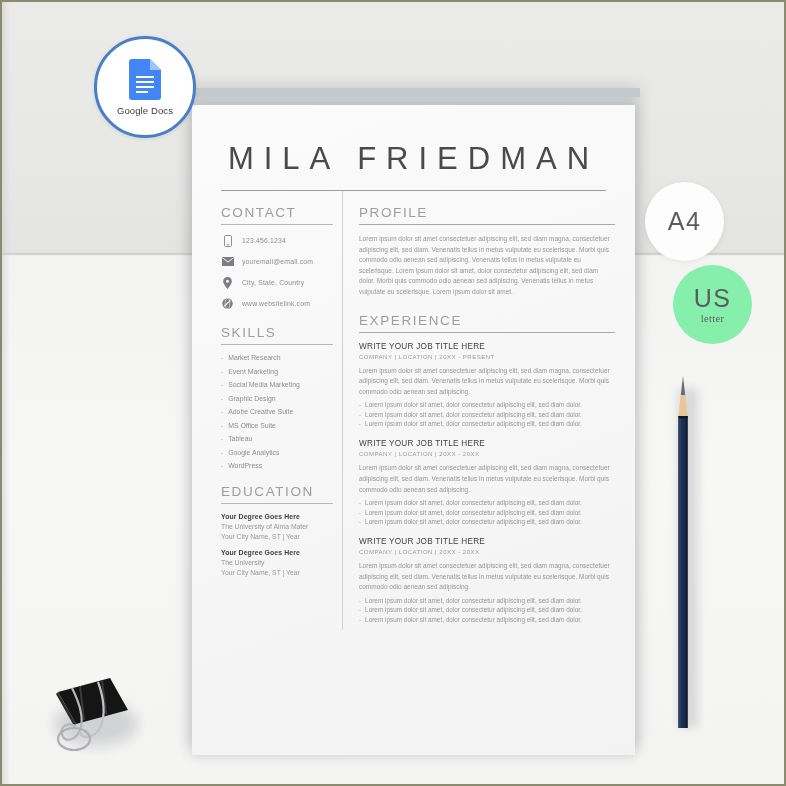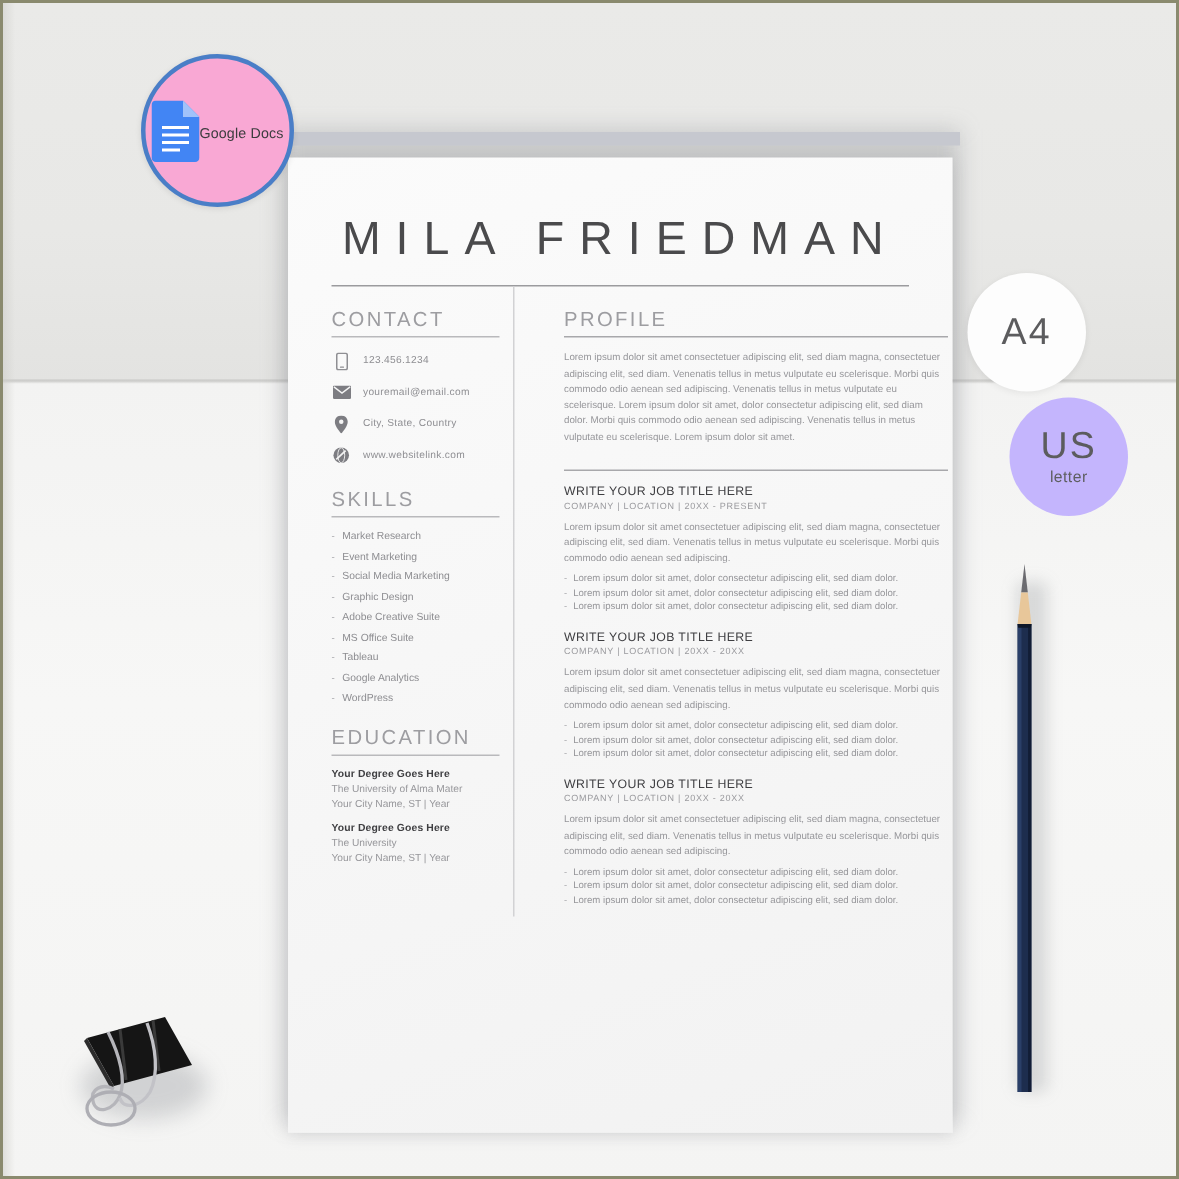--- a/index.html
+++ b/index.html
@@ -98,21 +98,21 @@
     padding-top: 14px;
     position: relative;
   }
   .divider {
     position: absolute;
     left: 121px; top: 0; bottom: 8px;
     width: 1px;
     background: #d2d2d4;
   }
   .col-left { width: 112px; flex: none; }
-  .col-right { margin-left: 43px; width: 256px; flex: none; }
+  .col-right { margin-left: 26px; width: 256px; flex: none; }
 
   
   .sec-title {
     font-size: 13.5px;
     letter-spacing: 1.6px;
     color: #9d9da1;
     font-weight: 400;
     margin: 0;
   }
   .sec-rule {
@@ -227,25 +227,25 @@
     font-size: 6.4px;
     color: #96969a;
   }
 
   
   .gd-badge {
     position: absolute;
     left: 92px; top: 34px;
     width: 96px; height: 96px;
     border-radius: 50%;
-    background: #f9a8d4;
+    background: #ffffff;
     border: 3px solid #4a7ec7;
     box-shadow: 0 1px 4px rgba(0,0,0,.10);
     display: flex;
-    flex-direction: row;
+    flex-direction: column;
     align-items: center;
     justify-content: center;
   }
   .gd-doc { width: 32px; height: 41px; position: relative; }
   .gd-label {
     margin-top: 5px;
     font-size: 9.5px;
     color: #3c3c3e;
     letter-spacing: .1px;
   }
@@ -261,34 +261,35 @@
   }
   .fmt-a4 {
     left: 643px; top: 180px;
     width: 79px; height: 79px;
     background: #fdfdfd;
     box-shadow: 0 1px 5px rgba(0,0,0,.07);
   }
   .fmt-us {
     left: 671px; top: 263px;
     width: 79px; height: 79px;
-    background: #c4b5fd;
+    background: #86efac;
   }
   .fmt-main {
     font-size: 25px;
     color: #5c5c5e;
     letter-spacing: 1.5px;
     font-weight: 400;
     line-height: 1;
   }
   .fmt-sub {
     font-size: 10.5px;
     color: #5e5e60;
     margin-top: 2px;
     letter-spacing: .3px;
+    font-family: Liberation Serif, serif;
   }
 
   
   .pencil { position: absolute; left: 672px; top: 374px; width: 18px; height: 352px; }
   .pencil-shadow {
     position: absolute;
     left: 676px; top: 386px;
     width: 20px; height: 340px;
     background: rgba(110,112,120,.22);
     filter: blur(5px);
@@ -438,20 +439,21 @@
 
       <div class="col-right">
 
         <div class="sec-block">
           <div class="sec-title">PROFILE</div>
           <div class="sec-rule wide"></div>
           <p class="para">Lorem ipsum dolor sit amet consectetuer adipiscing elit, sed diam magna, consectetuer adipiscing elit, sed diam. Venenatis tellus in metus vulputate eu scelerisque. Morbi quis commodo odio aenean sed adipiscing. Venenatis tellus in metus vulputate eu scelerisque. Lorem ipsum dolor sit amet, dolor consectetur adipiscing elit, sed diam dolor. Morbi quis commodo odio aenean sed adipiscing. Venenatis tellus in metus vulputate eu scelerisque. Lorem ipsum dolor sit amet.</p>
         </div>
 
         <div class="sec-block">
+          <div class="sec-title">EXPERIENCE</div>
           <div class="sec-rule wide"></div>
 
           <div class="job">
             <div class="job-title">WRITE YOUR JOB TITLE HERE</div>
             <div class="job-meta">COMPANY  |  LOCATION  |  20XX - PRESENT</div>
             <p class="job-para">Lorem ipsum dolor sit amet consectetuer adipiscing elit, sed diam magna, consectetuer adipiscing elit, sed diam. Venenatis tellus in metus vulputate eu scelerisque. Morbi quis commodo odio aenean sed adipiscing.</p>
             <div class="bullet-row">
                 <span class="bullet-dash">-</span>
                 <span class="bullet-txt">Lorem ipsum dolor sit amet, dolor consectetur adipiscing elit, sed diam dolor.</span>
               </div>

